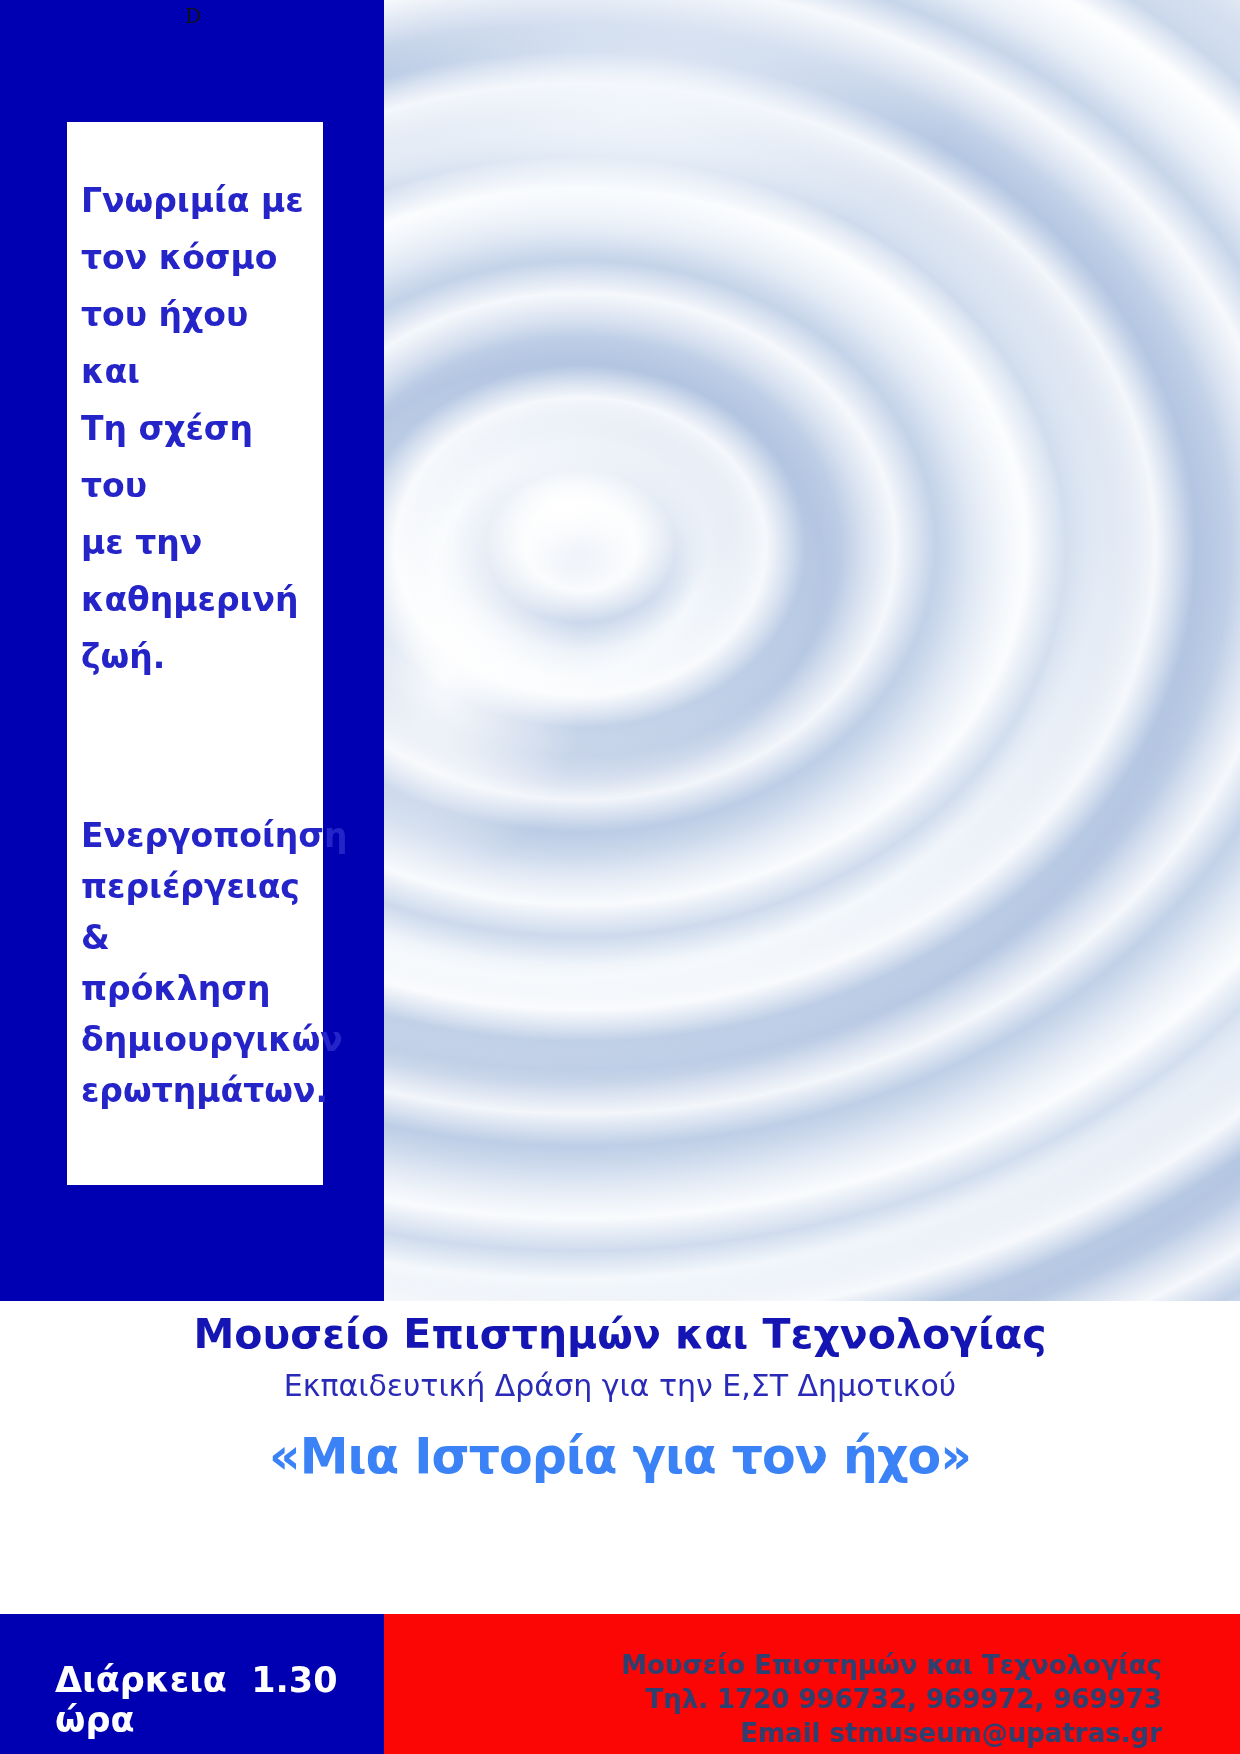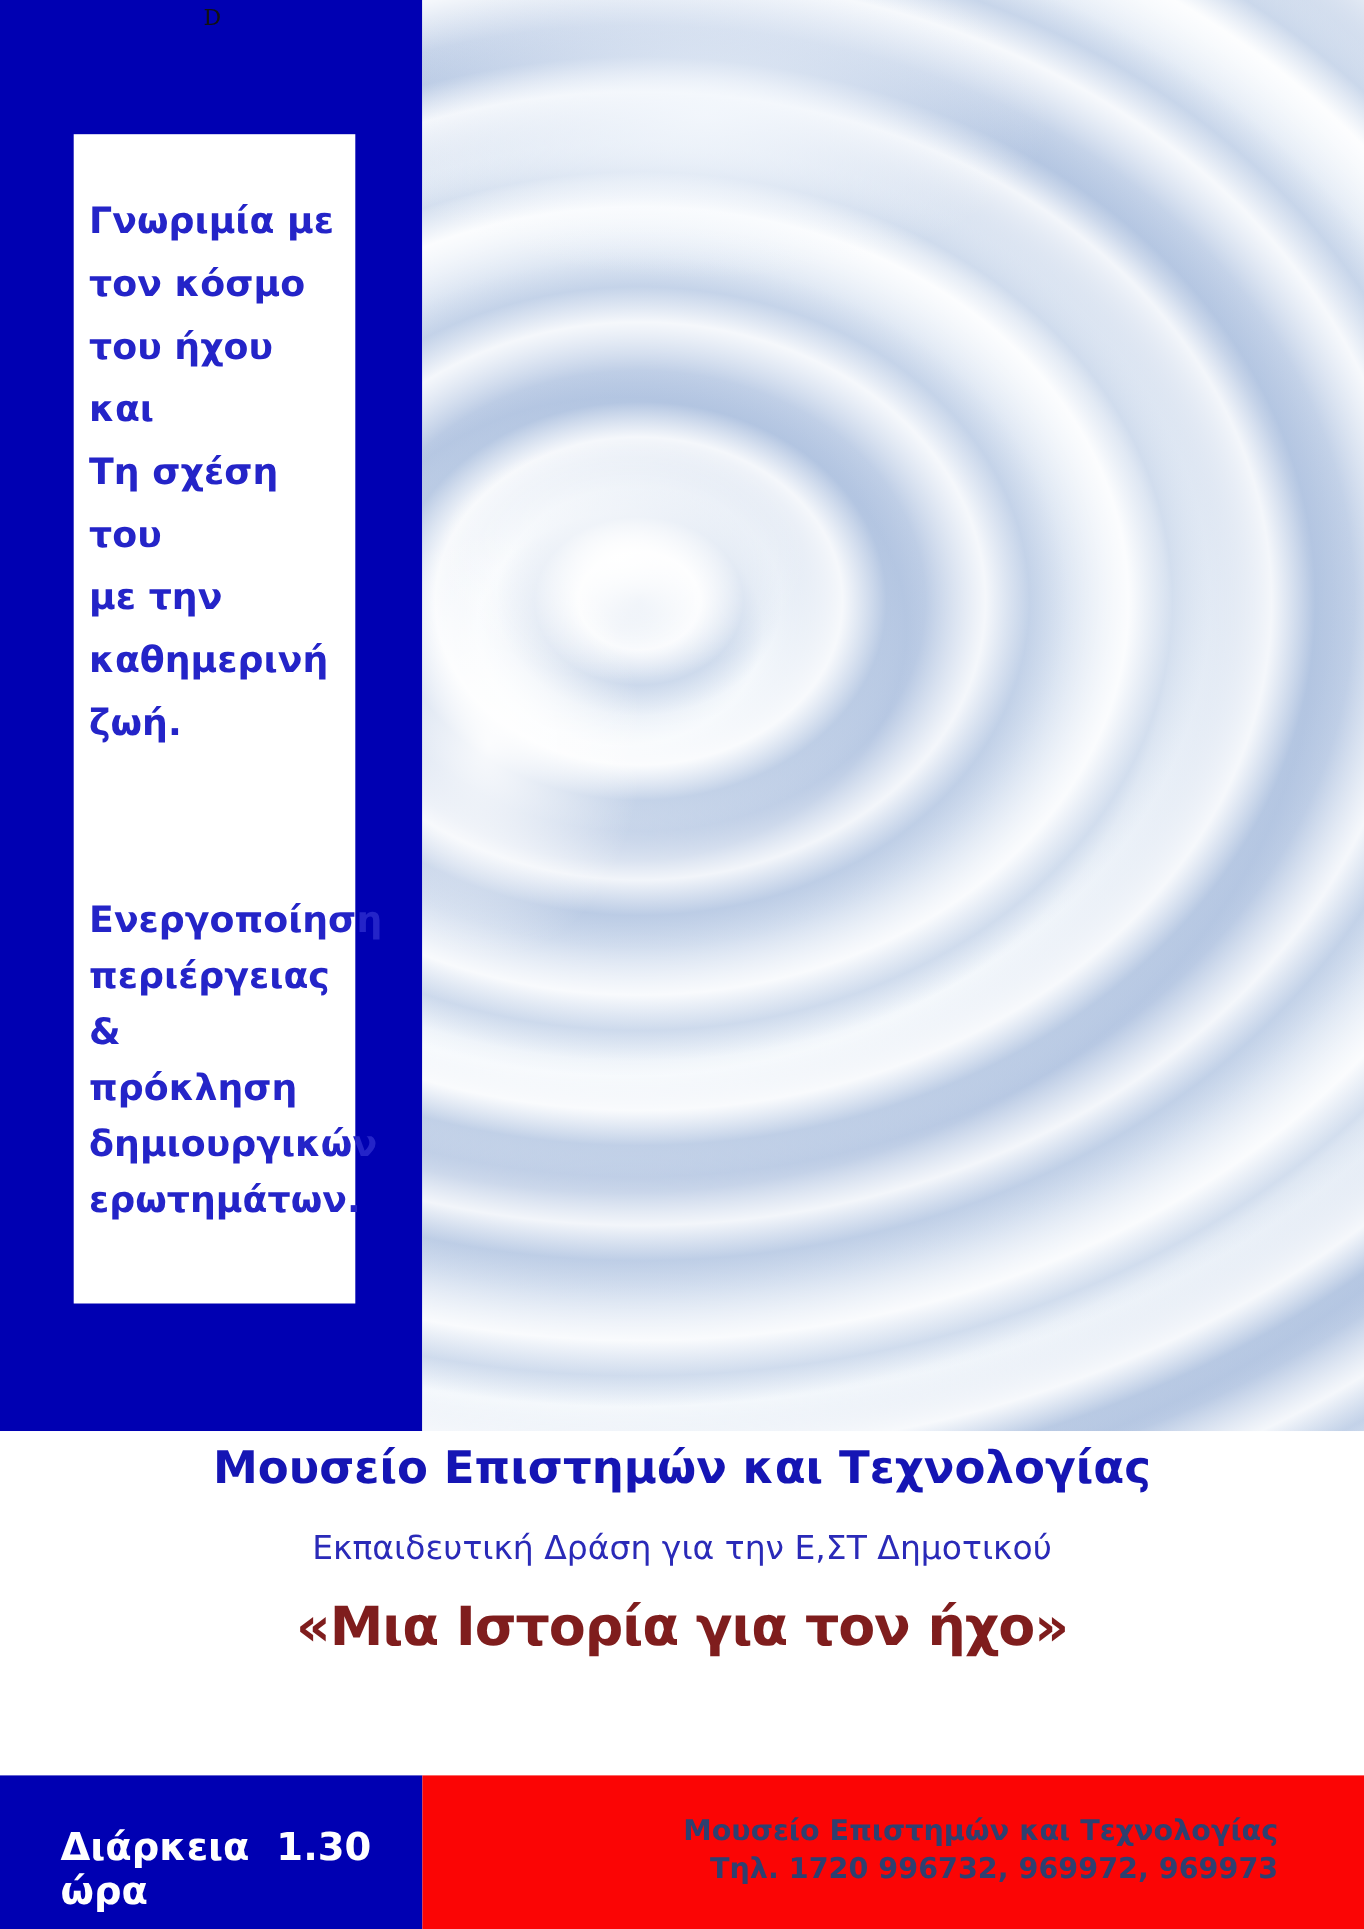--- a/index.html
+++ b/index.html
@@ -50,24 +50,24 @@
   .title-block{
     position:absolute;left:0;top:1301px;width:1240px;height:257px;
     background:#ffffff;text-align:center;
   }
   .museum-line{
     color:#1515b4;font-weight:bold;font-size:41px;line-height:46px;margin:0;
   }
   .museum-line1{padding-top:10px;}
   .museum-line2{margin-top:16px;}
   .program-subtitle{
-    color:#2a2ab8;font-size:30px;line-height:34px;margin:34px 0 0 0;font-weight:normal;
+    color:#2a2ab8;font-size:30px;line-height:34px;margin:12px 0 0 0;font-weight:normal;
   }
   .event-title{
-    color:#7f1d1d;font-weight:bold;font-size:49px;line-height:54px;margin:27px 0 0 0;
+    color:#3b82f6;font-weight:bold;font-size:49px;line-height:54px;margin:27px 0 0 0;
     letter-spacing:-1px;
   }
   
   .footer{position:absolute;left:0;top:1614px;width:1240px;height:252px;padding-left:38px;}
   .footer-left{
     position:absolute;left:0;top:0;width:384px;height:196px;background:#0000b2;
     box-sizing:border-box;padding:46px 0 0 55px;
   }
   .duration-label{
     color:#ffffff;font-weight:bold;font-size:35px;white-space:pre-wrap;margin:0;
@@ -112,16 +112,17 @@
     <p class="event-title">«Μια Ιστορία για τον ήχο»</p>
   </div>
 
   <div class="footer">
     <div class="footer-left">
       <p class="duration-label">Διάρκεια  1.30 ώρα</p>
     </div>
     <div class="footer-right">
       <p class="contact-line">Μουσείο Επιστημών και Τεχνολογίας</p>
       <p class="contact-line">Τηλ. 1720 996732, 969972, 969973</p>
+      <p class="contact-line">Email stmuseum@upatras.gr</p>
     </div>
   </div>
 
 </div>
 
 </body></html>

